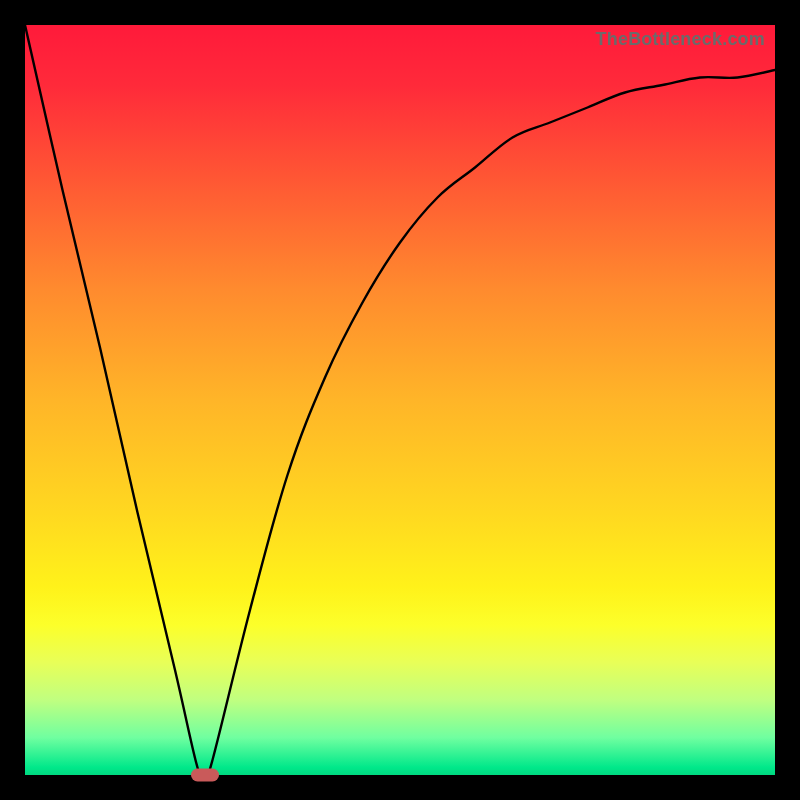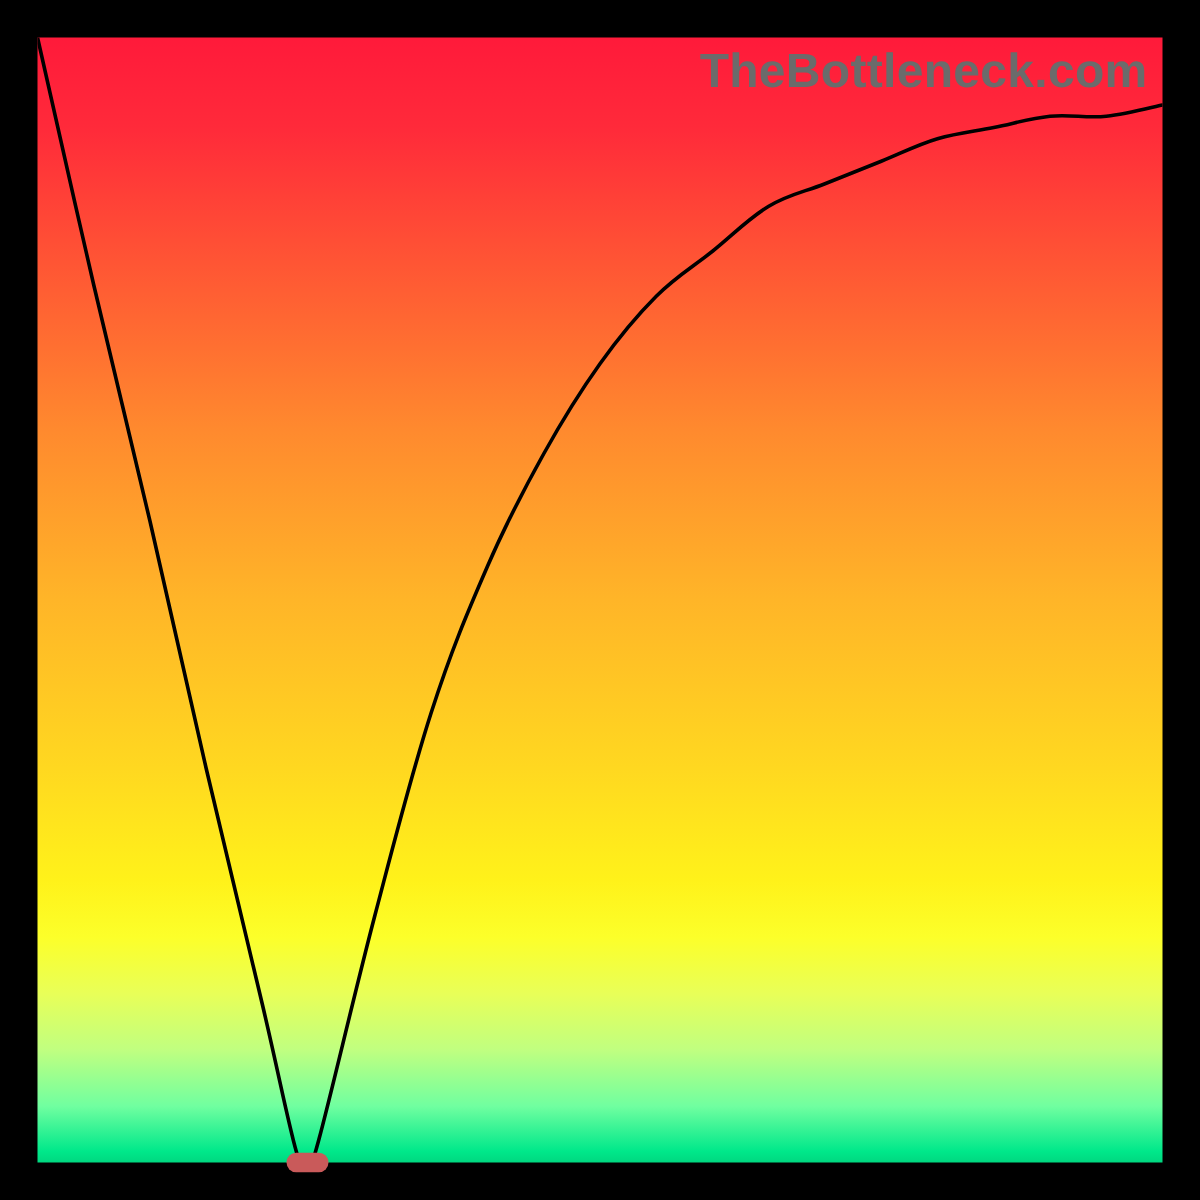--- a/index.html
+++ b/index.html
@@ -35,21 +35,21 @@
       #70ffa0 95%,
       #00e88a 99%,
       #00d880 100%
     );
   }
   .watermark {
     position: absolute;
     top: 4px;
     right: 10px;
     font-family: Arial, Helvetica, sans-serif;
-    font-size: 32px;
+    font-size: 18px;
     font-weight: 600;
     color: #6b6b6b;
     letter-spacing: 0.2px;
     user-select: none;
   }
   svg.curve {
     position: absolute;
     left: 0;
     top: 0;
     width: 750px;

